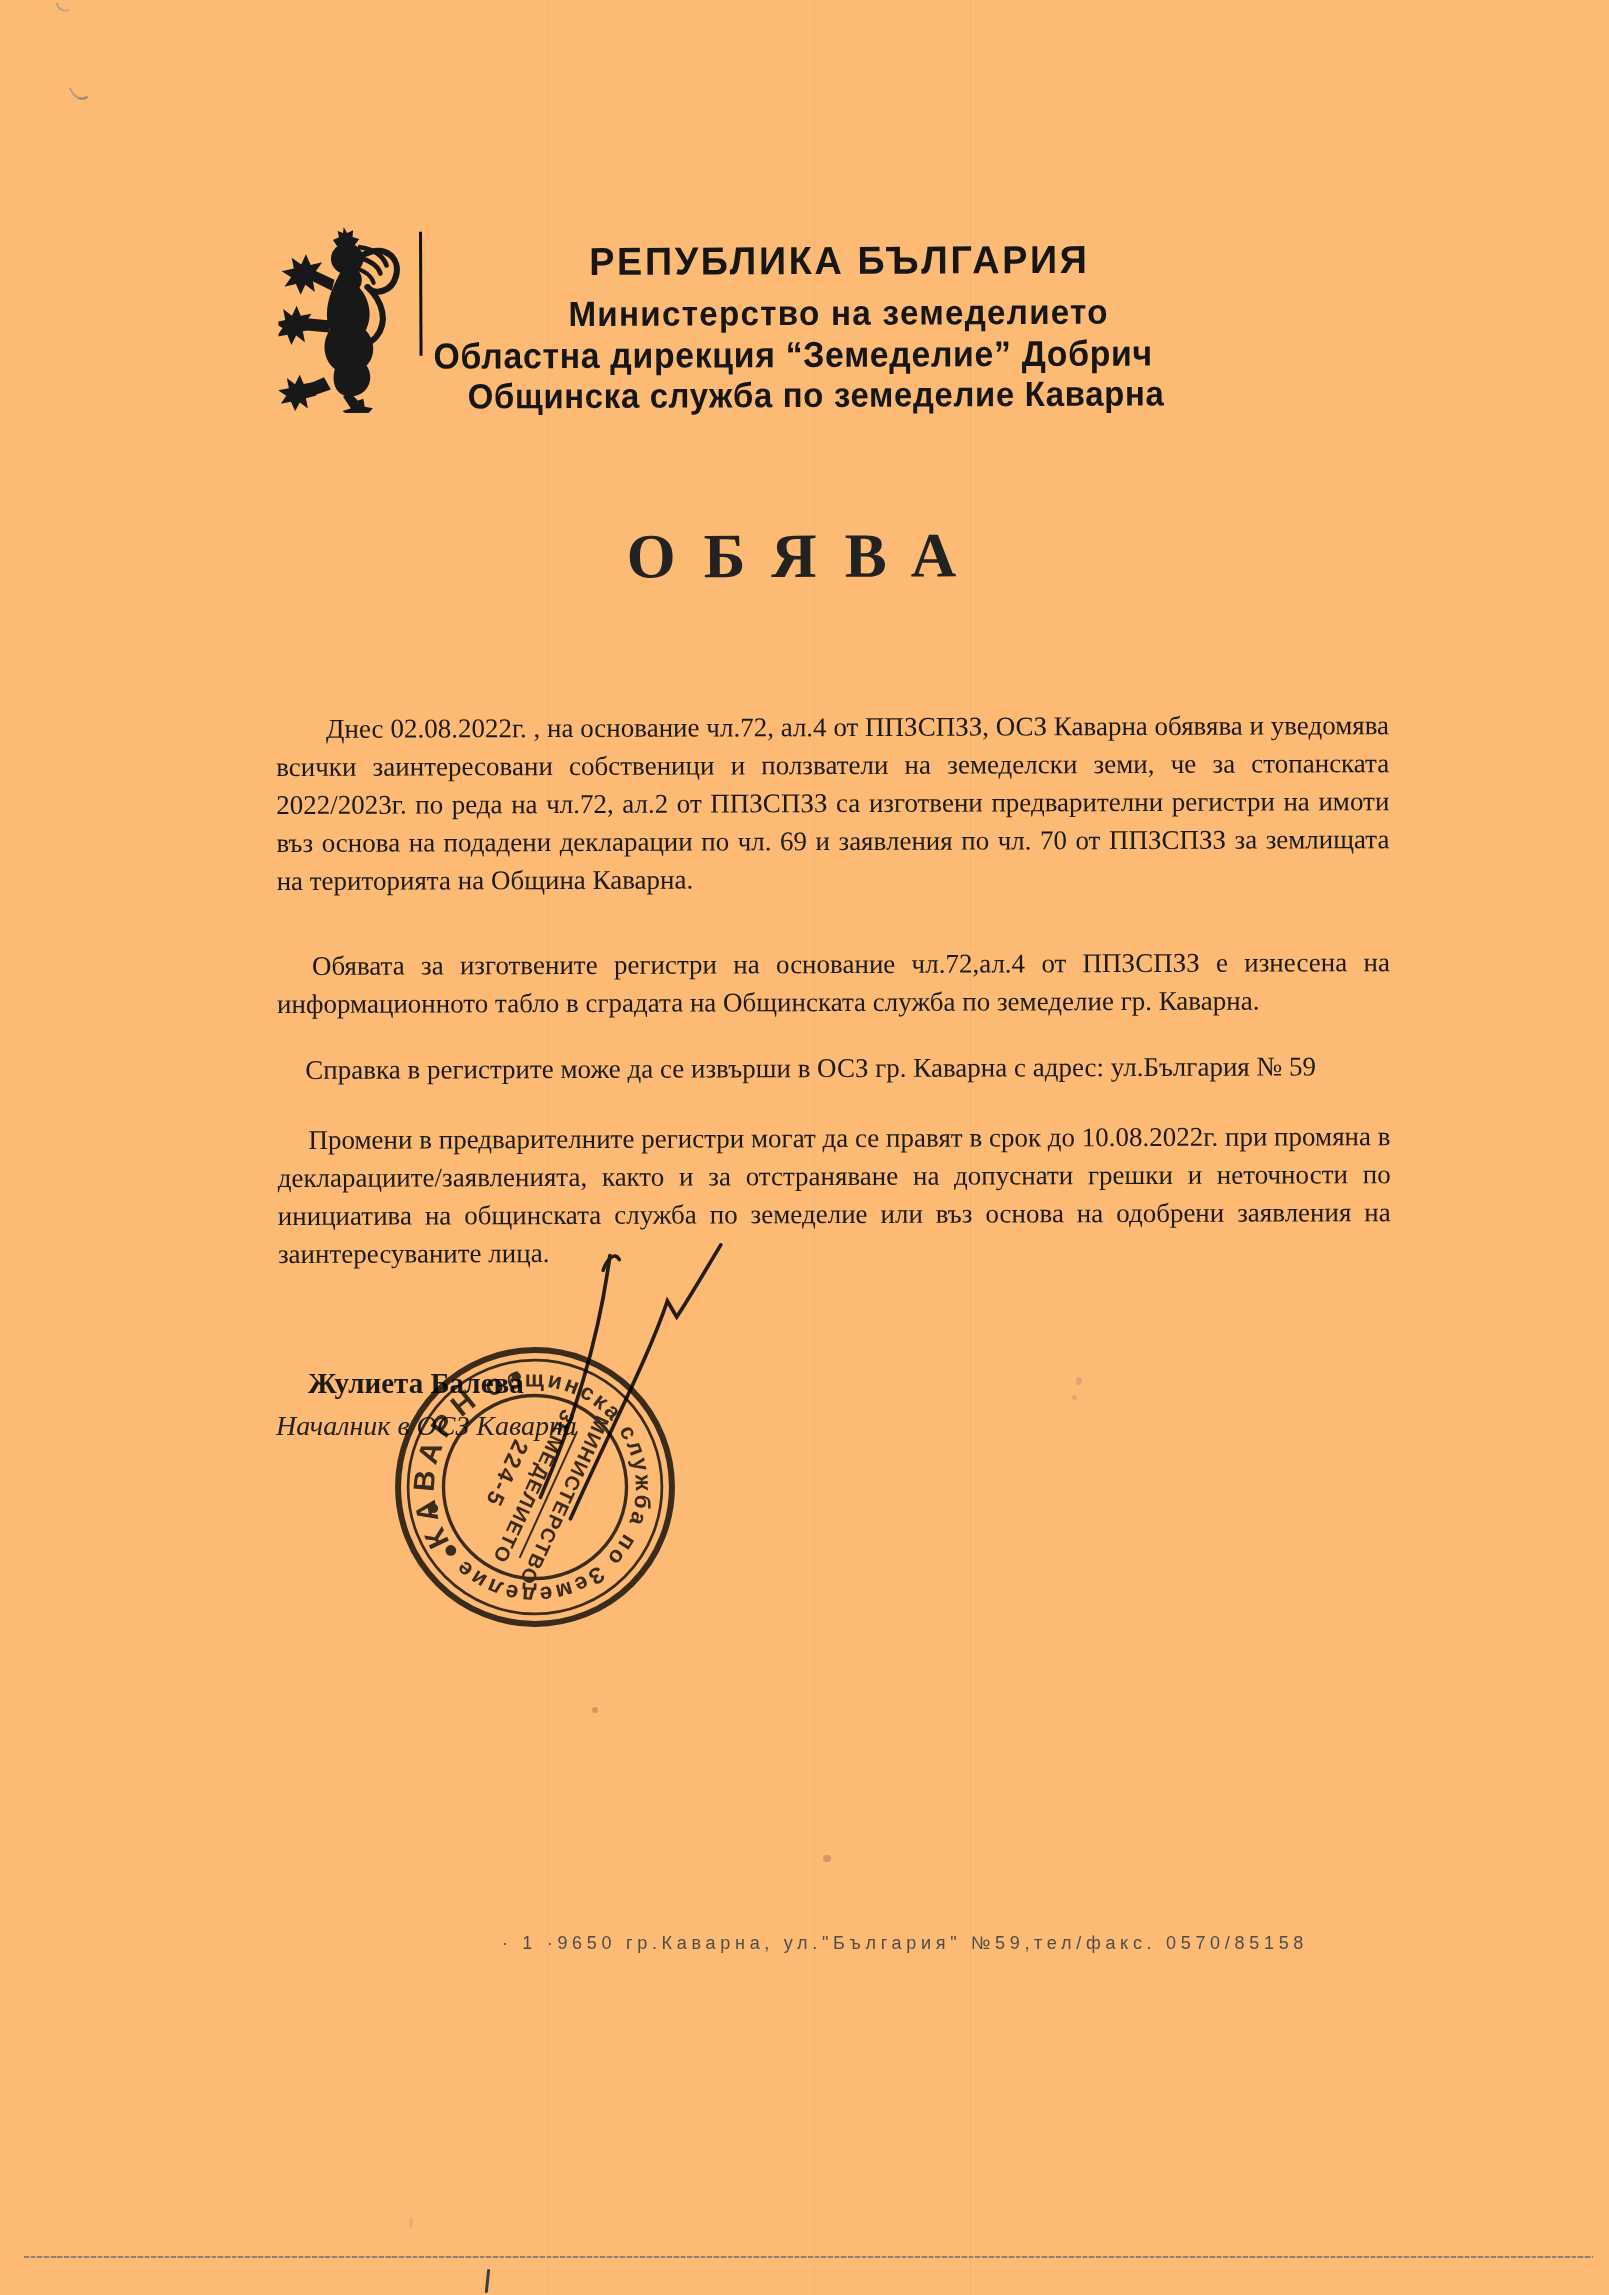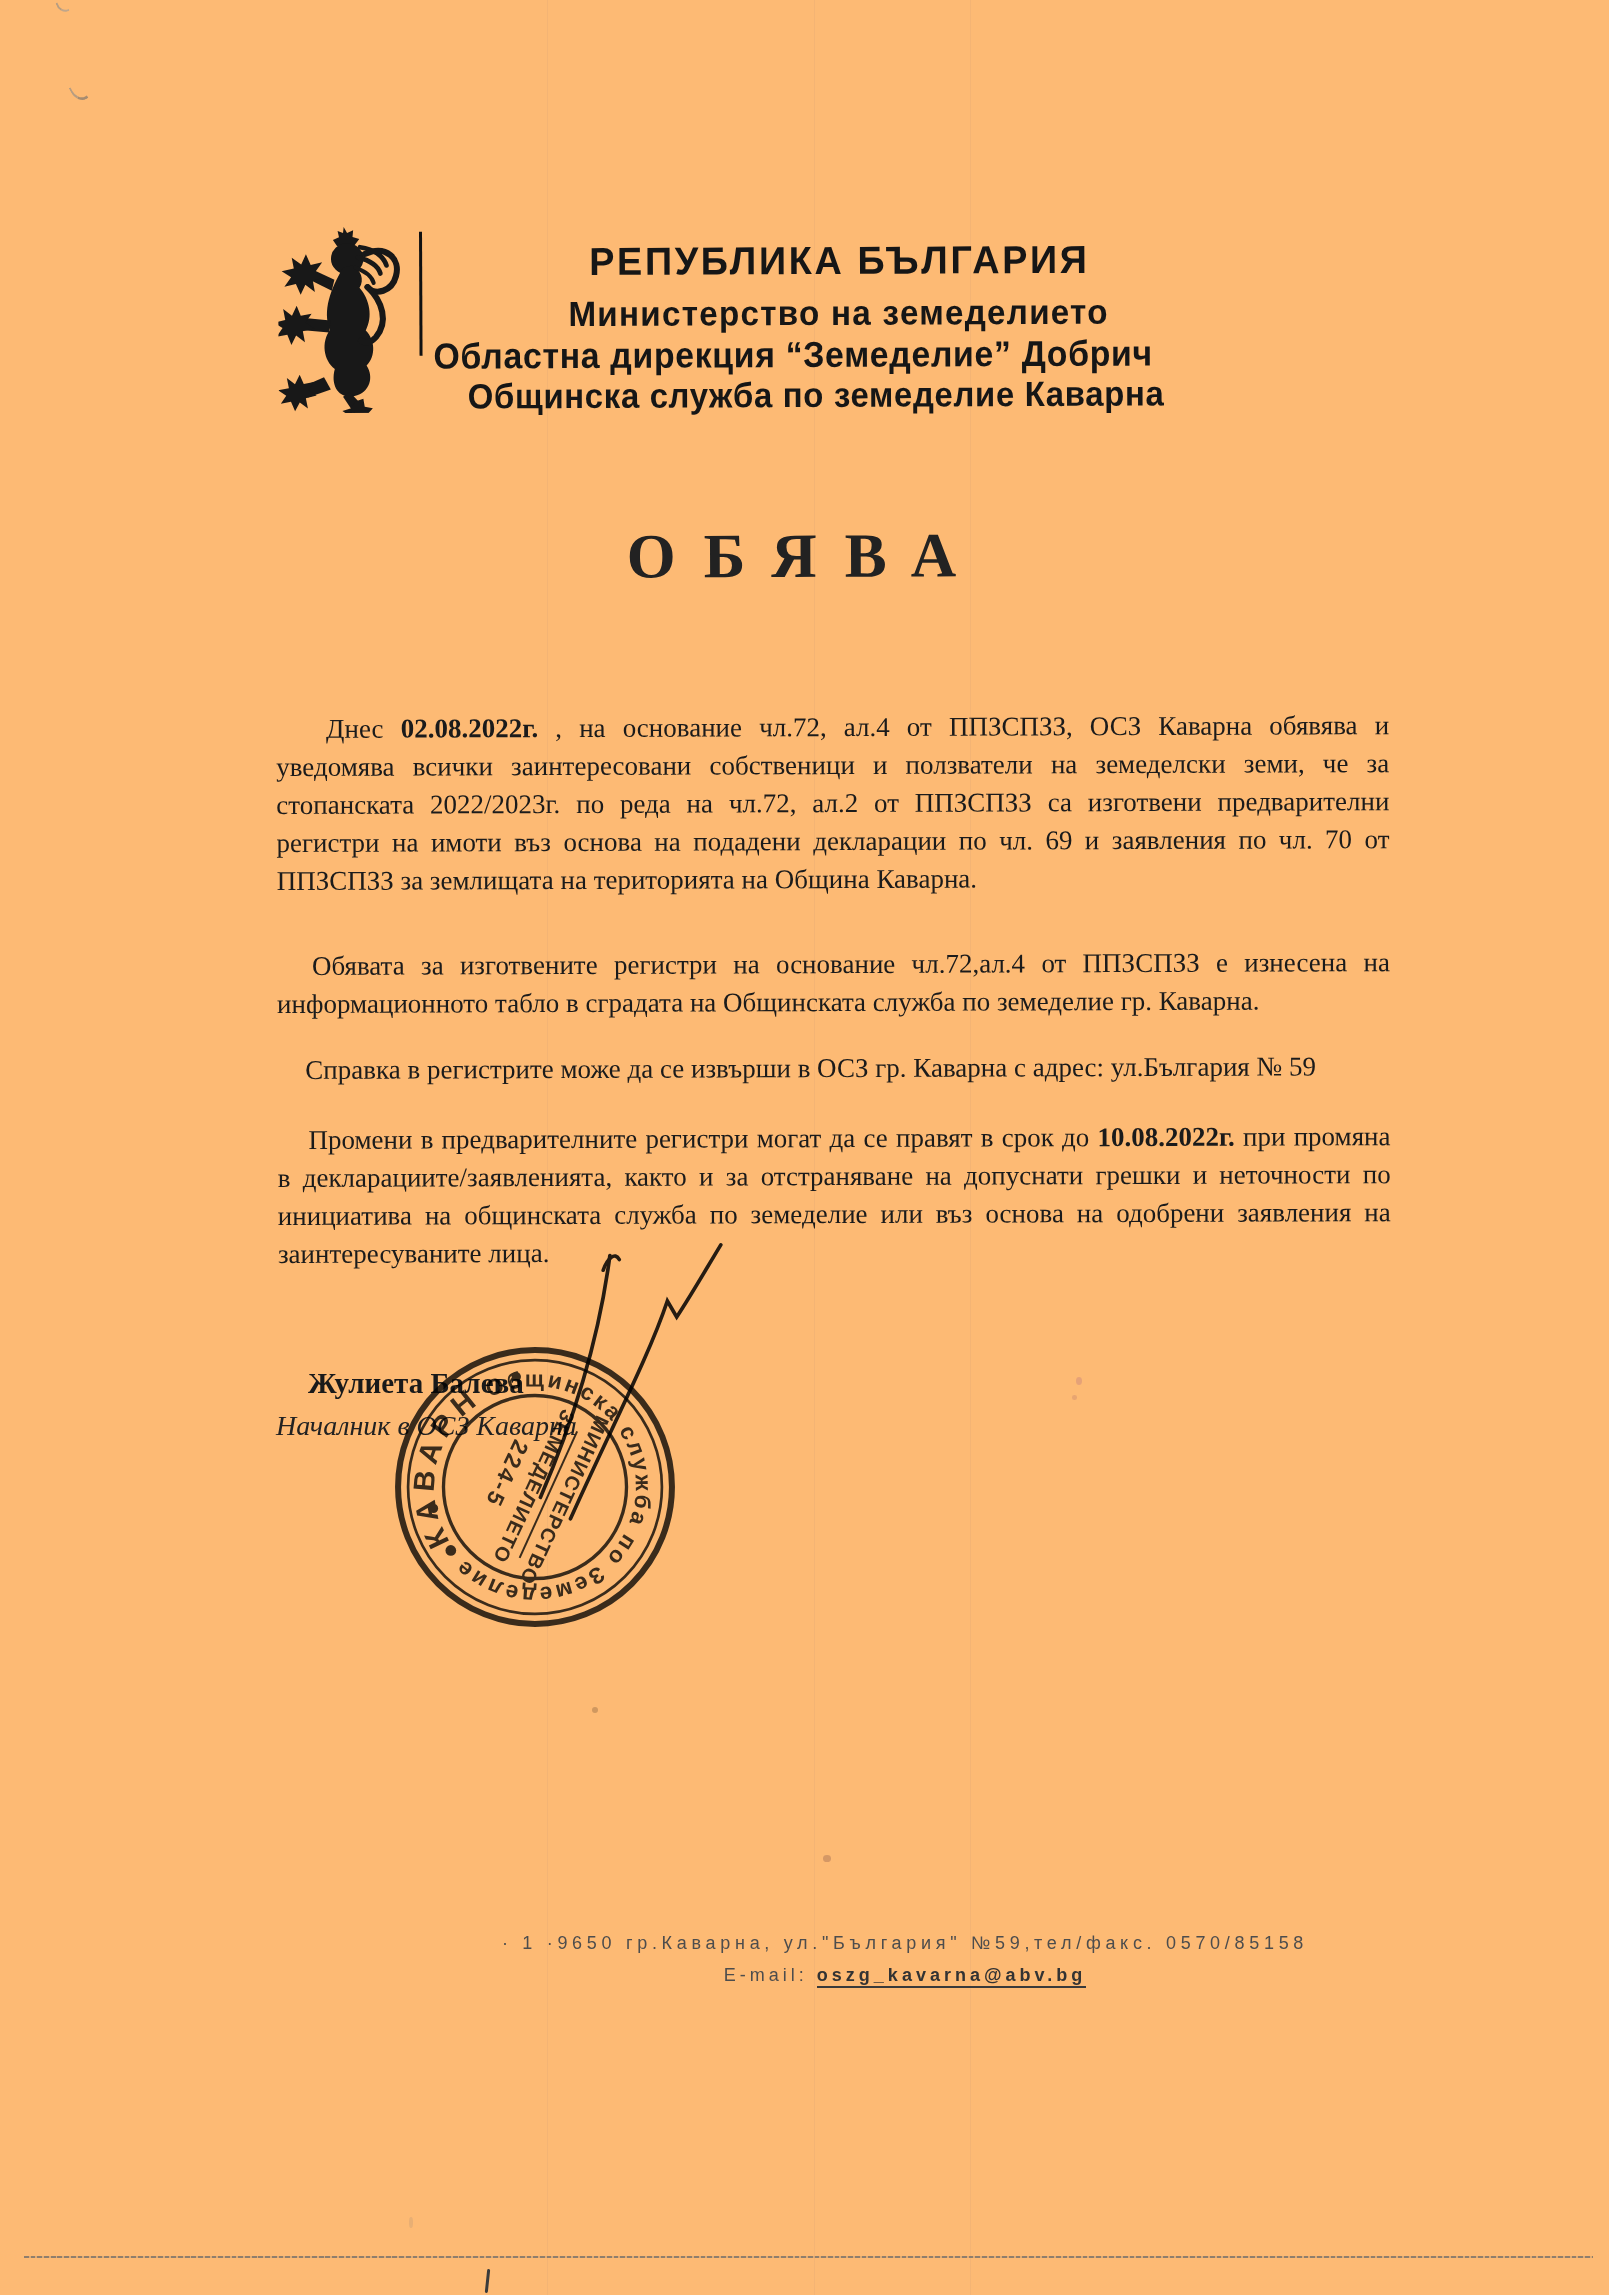--- a/index.html
+++ b/index.html
@@ -30,21 +30,21 @@
   .doc-body{
     position:absolute;left:276px;top:710px;width:1113px;
     font-size:27px;line-height:38px;text-align:justify;
     transform:rotate(-.2deg);transform-origin:left top;color:#1b1b1b;
   }
   .doc-body p{margin:0;}
   .p1{text-indent:50px;margin-bottom:47px !important;}
   .p2{text-indent:35px;margin-bottom:28px !important;}
   .p3{text-indent:28px;margin-bottom:32px !important;}
   .p4{text-indent:31px;}
-  .bold{font-weight:bold;}
+  .bold{font-weight:normal;}
   
   .sig-name{position:absolute;left:276px;top:1367px;font-size:29px;font-weight:bold;color:#1a1a1a;white-space:nowrap;margin-left:32px;}
   .sig-pos{position:absolute;left:276px;top:1410px;font-size:28px;font-style:italic;color:#222;white-space:nowrap;}
   
   .stamp{position:absolute;left:368px;top:1320px;width:334px;height:334px;
          mix-blend-mode:multiply;opacity:.93;filter:blur(0.3px);}
   .sig-strokes{position:absolute;left:368px;top:1230px;width:441px;height:321px;mix-blend-mode:multiply;}
   
   .footer{position:absolute;left:200px;right:0;top:1933px;text-align:center;
           font-family:"Liberation Sans",sans-serif;color:#4d4d4d;}
@@ -151,24 +151,20 @@
   <svg class="sig-strokes" viewBox="0 0 660 480">
     <g fill="none" stroke="#262626" stroke-width="5.5" stroke-linecap="round">
       <path d="M 362 38 C 350 130 322 252 258 400"></path>
       <path d="M 352 60 C 358 42 370 32 376 44"></path>
       <path d="M 528 22 C 505 60 485 95 462 130 L 448 106 C 420 190 362 300 303 432"></path>
     </g>
   </svg>
 
   <div class="footer">
     <div class="f1">· 1 ·9650 гр.Каварна, ул."България" №59,тел/факс. 0570/85158</div>
-    <div class="f2">
-      <span>E-mail:</span>
-      <span class="email">oszg_kavarna@abv.bg</span>
-    </div>
   </div>
 
   <div class="scanline"></div>
   <div class="mark-bottom"></div>
   <div class="mark-tl1"></div>
   <div class="mark-tl2"></div>
   <div class="speck" style="left:1076px;top:1377px;width:6px;height:8px;background:#b06a80;opacity:.3"></div>
   <div class="speck" style="left:1072px;top:1395px;width:4.7px;height:4.7px;background:#a66;opacity:.25"></div>
   <div class="speck" style="left:823px;top:1855px;width:8px;height:6.7px;background:#8a5a4a;opacity:.35"></div>
   <div class="speck" style="left:592px;top:1707px;width:6px;height:6px;background:#7a5a3a;opacity:.35"></div>

